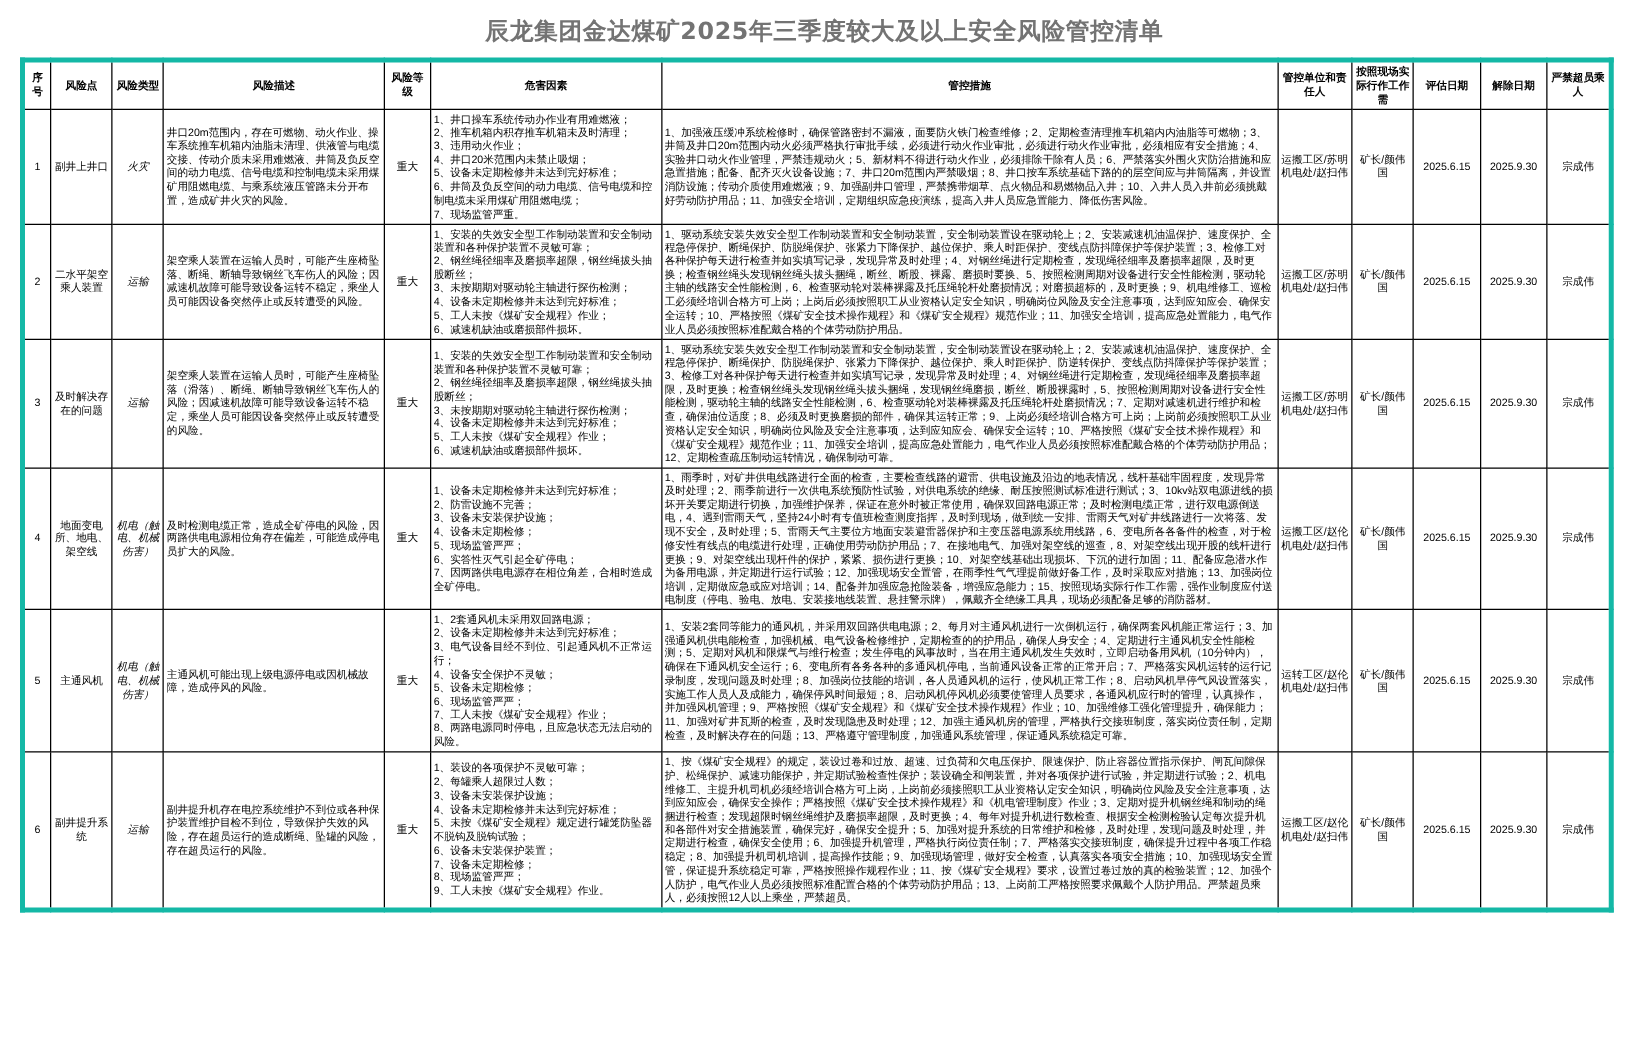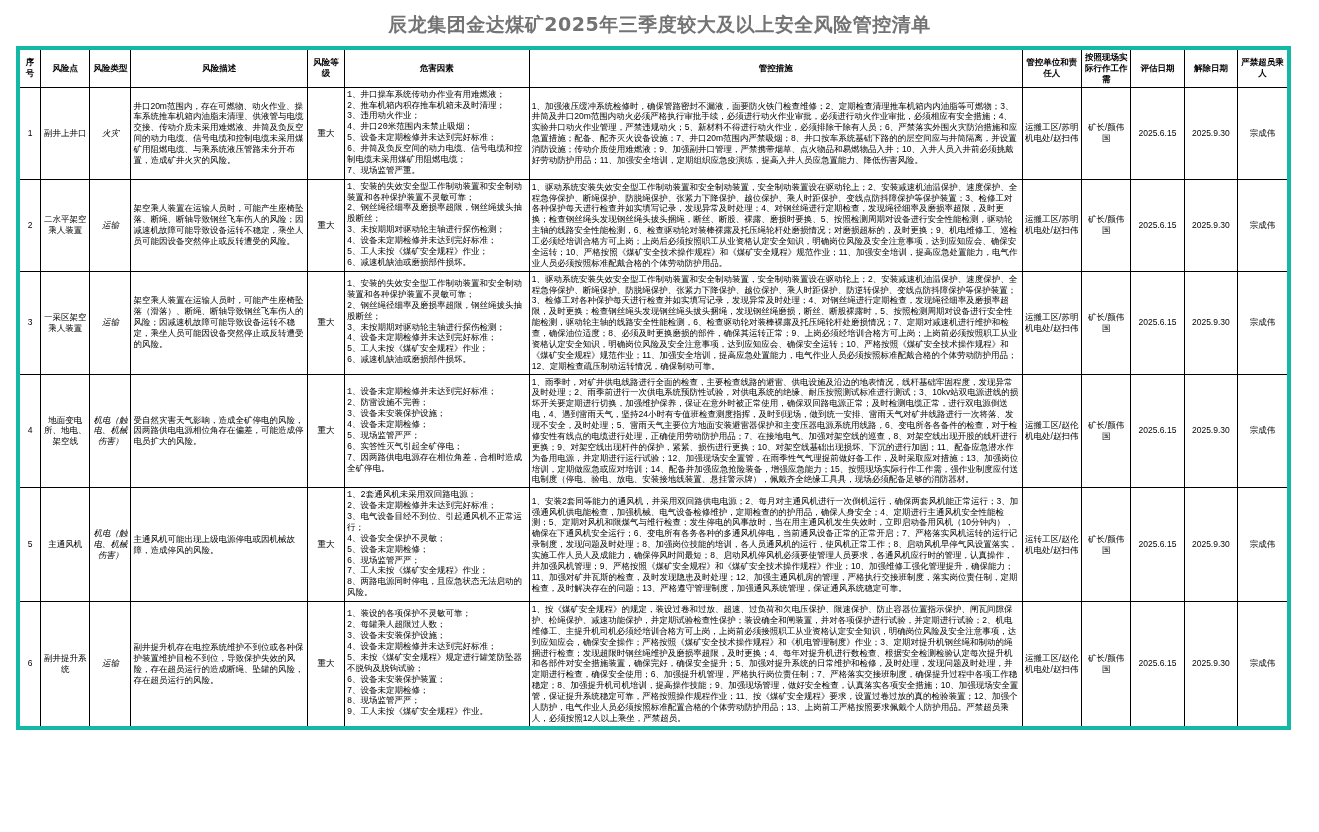--- a/index.html
+++ b/index.html
@@ -34,21 +34,21 @@
     font-size:9.5px;
     padding:4px 2px;
     background:#ffffff;
   }
   td.c{text-align:center;}
   td.idx{font-size:9px;}
   td.pt{font-size:9px;text-align:center;line-height:1.3;}
   td.ptype{font-size:9px;text-align:center;line-height:1.3;font-style:italic;}
   td.level{font-size:10px;font-weight:normal;text-align:center;margin-top:12px;}
   td.desc{font-size:8.4px;text-align:left;line-height:1.35;padding:3px 4px;}
-  td.haz{font-size:8.2px;text-align:left;line-height:1.35;padding:3px 4px;font-family:Liberation Mono, monospace;}
+  td.haz{font-size:8.2px;text-align:left;line-height:1.35;padding:3px 4px;}
   td.meas{font-size:8.2px;text-align:left;line-height:1.36;padding:3px 4px;}
   td.unit{font-size:8.4px;text-align:center;line-height:1.35;}
   td.top{font-size:8.4px;text-align:center;line-height:1.35;margin-top:48px;}
   td.date{font-size:9px;text-align:center;}
   td.resp{font-size:9px;text-align:center;}
 </style>
 </head>
 <body>
 
 <div id="page">
@@ -109,37 +109,37 @@
           <td class="haz">1、安装的失效安全型工作制动装置和安全制动装置和各种保护装置不灵敏可靠；<br>2、钢丝绳径细率及磨损率超限，钢丝绳拔头抽股断丝；<br>3、未按期期对驱动轮主轴进行探伤检测；<br>4、设备未定期检修并未达到完好标准；<br>5、工人未按《煤矿安全规程》作业；<br>6、减速机缺油或磨损部件损坏。</td>
           <td class="meas">1、驱动系统安装失效安全型工作制动装置和安全制动装置，安全制动装置设在驱动轮上；2、安装减速机油温保护、速度保护、全程急停保护、断绳保护、防脱绳保护、张紧力下降保护、越位保护、乘人时距保护、变线点防抖障保护等保护装置；3、检修工对各种保护每天进行检查并如实填写记录，发现异常及时处理；4、对钢丝绳进行定期检查，发现绳径细率及磨损率超限，及时更换；检查钢丝绳头发现钢丝绳头拔头捆绳，断丝、断股、裸露、磨损时要换、5、按照检测周期对设备进行安全性能检测，驱动轮主轴的线路安全性能检测，6、检查驱动轮对装棒裸露及托压绳轮杆处磨损情况；对磨损超标的，及时更换；9、机电维修工、巡检工必须经培训合格方可上岗；上岗后必须按照职工从业资格认定安全知识，明确岗位风险及安全注意事项，达到应知应会、确保安全运转；10、严格按照《煤矿安全技术操作规程》和《煤矿安全规程》规范作业；11、加强安全培训，提高应急处置能力，电气作业人员必须按照标准配戴合格的个体劳动防护用品。</td>
           <td class="unit">运搬工区/苏明机电处/赵扫伟</td>
           <td class="top">矿长/颜伟国</td>
           <td class="date">2025.6.15</td>
           <td class="date">2025.9.30</td>
           <td class="resp">宗成伟</td>
         </tr>
         <tr>
           <td class="idx c">3</td>
-          <td class="pt">一采区架空乘人装置</td>
+          <td class="pt">及时解决存在的问题</td>
           <td class="ptype">运输</td>
           <td class="desc">架空乘人装置在运输人员时，可能产生座椅坠落（滑落）、断绳、断轴导致钢丝飞车伤人的风险；因减速机故障可能导致设备运转不稳定，乘坐人员可能因设备突然停止或反转遭受的风险。</td>
           <td class="level">重大</td>
           <td class="haz">1、安装的失效安全型工作制动装置和安全制动装置和各种保护装置不灵敏可靠；<br>2、钢丝绳径细率及磨损率超限，钢丝绳拔头抽股断丝；<br>3、未按期期对驱动轮主轴进行探伤检测；<br>4、设备未定期检修并未达到完好标准；<br>5、工人未按《煤矿安全规程》作业；<br>6、减速机缺油或磨损部件损坏。</td>
           <td class="meas">1、驱动系统安装失效安全型工作制动装置和安全制动装置，安全制动装置设在驱动轮上；2、安装减速机油温保护、速度保护、全程急停保护、断绳保护、防脱绳保护、张紧力下降保护、越位保护、乘人时距保护、防逆转保护、变线点防抖障保护等保护装置；3、检修工对各种保护每天进行检查并如实填写记录，发现异常及时处理；4、对钢丝绳进行定期检查，发现绳径细率及磨损率超限，及时更换；检查钢丝绳头发现钢丝绳头拔头捆绳，发现钢丝绳磨损，断丝、断股裸露时，5、按照检测周期对设备进行安全性能检测，驱动轮主轴的线路安全性能检测，6、检查驱动轮对装棒裸露及托压绳轮杆处磨损情况；7、定期对减速机进行维护和检查，确保油位适度；8、必须及时更换磨损的部件，确保其运转正常；9、上岗必须经培训合格方可上岗；上岗前必须按照职工从业资格认定安全知识，明确岗位风险及安全注意事项，达到应知应会、确保安全运转；10、严格按照《煤矿安全技术操作规程》和《煤矿安全规程》规范作业；11、加强安全培训，提高应急处置能力，电气作业人员必须按照标准配戴合格的个体劳动防护用品；12、定期检查疏压制动运转情况，确保制动可靠。</td>
           <td class="unit">运搬工区/苏明机电处/赵扫伟</td>
           <td class="top">矿长/颜伟国</td>
           <td class="date">2025.6.15</td>
           <td class="date">2025.9.30</td>
           <td class="resp">宗成伟</td>
         </tr>
         <tr>
           <td class="idx c">4</td>
           <td class="pt">地面变电所、地电、架空线</td>
           <td class="ptype">机电（触电、机械伤害）</td>
-          <td class="desc">受自然灾害天气影响，造成全矿停电的风险，因两路供电电源相位角存在偏差，可能造成停电员扩大的风险。</td>
+          <td class="desc">及时检测电缆正常，造成全矿停电的风险，因两路供电电源相位角存在偏差，可能造成停电员扩大的风险。</td>
           <td class="level">重大</td>
           <td class="haz">1、设备未定期检修并未达到完好标准；<br>2、防雷设施不完善；<br>3、设备未安装保护设施；<br>4、设备未定期检修；<br>5、现场监管严严；<br>6、实答性灭气引起全矿停电；<br>7、因两路供电电源存在相位角差，合相时造成全矿停电。</td>
           <td class="meas">1、雨季时，对矿井供电线路进行全面的检查，主要检查线路的避雷、供电设施及沿边的地表情况，线杆基础牢固程度，发现异常及时处理；2、雨季前进行一次供电系统预防性试验，对供电系统的绝缘、耐压按照测试标准进行测试；3、10kv站双电源进线的损坏开关要定期进行切换，加强维护保养，保证在意外时被正常使用，确保双回路电源正常；及时检测电缆正常，进行双电源倒送电，4、遇到雷雨天气，坚持24小时有专值班检查测度指挥，及时到现场，做到统一安排、雷雨天气对矿井线路进行一次将落、发现不安全，及时处理；5、雷雨天气主要位方地面安装避雷器保护和主变压器电源系统用线路，6、变电所各各备件的检查，对于检修安性有线点的电缆进行处理，正确使用劳动防护用品；7、在接地电气、加强对架空线的巡查，8、对架空线出现开股的线杆进行更换；9、对架空线出现杆件的保护，紧紧、损伤进行更换；10、对架空线基础出现损坏、下沉的进行加固；11、配备应急潜水作为备用电源，并定期进行运行试验；12、加强现场安全置管，在雨季性气气理提前做好备工作，及时采取应对措施；13、加强岗位培训，定期做应急或应对培训；14、配备并加强应急抢险装备，增强应急能力；15、按照现场实际行作工作需，强作业制度应付送电制度（停电、验电、放电、安装接地线装置、悬挂警示牌），佩戴齐全绝缘工具具，现场必须配备足够的消防器材。</td>
           <td class="unit">运搬工区/赵伦机电处/赵扫伟</td>
           <td class="top">矿长/颜伟国</td>
           <td class="date">2025.6.15</td>
           <td class="date">2025.9.30</td>
           <td class="resp">宗成伟</td>
         </tr>
         <tr>

